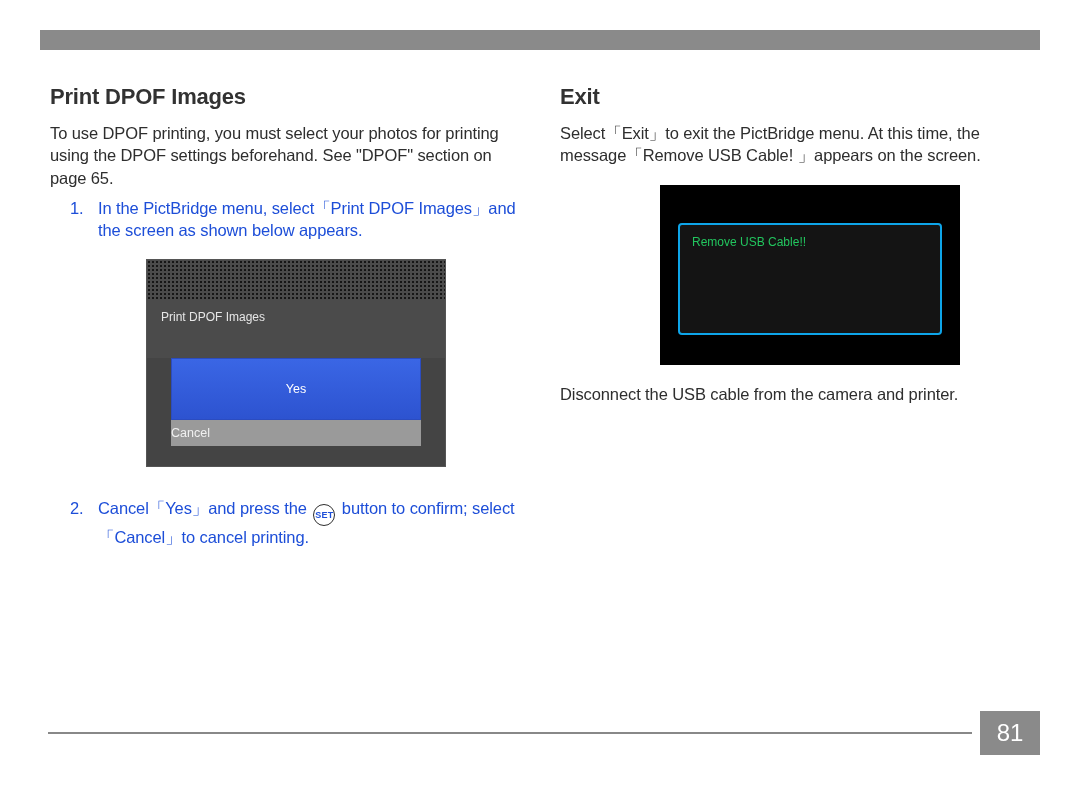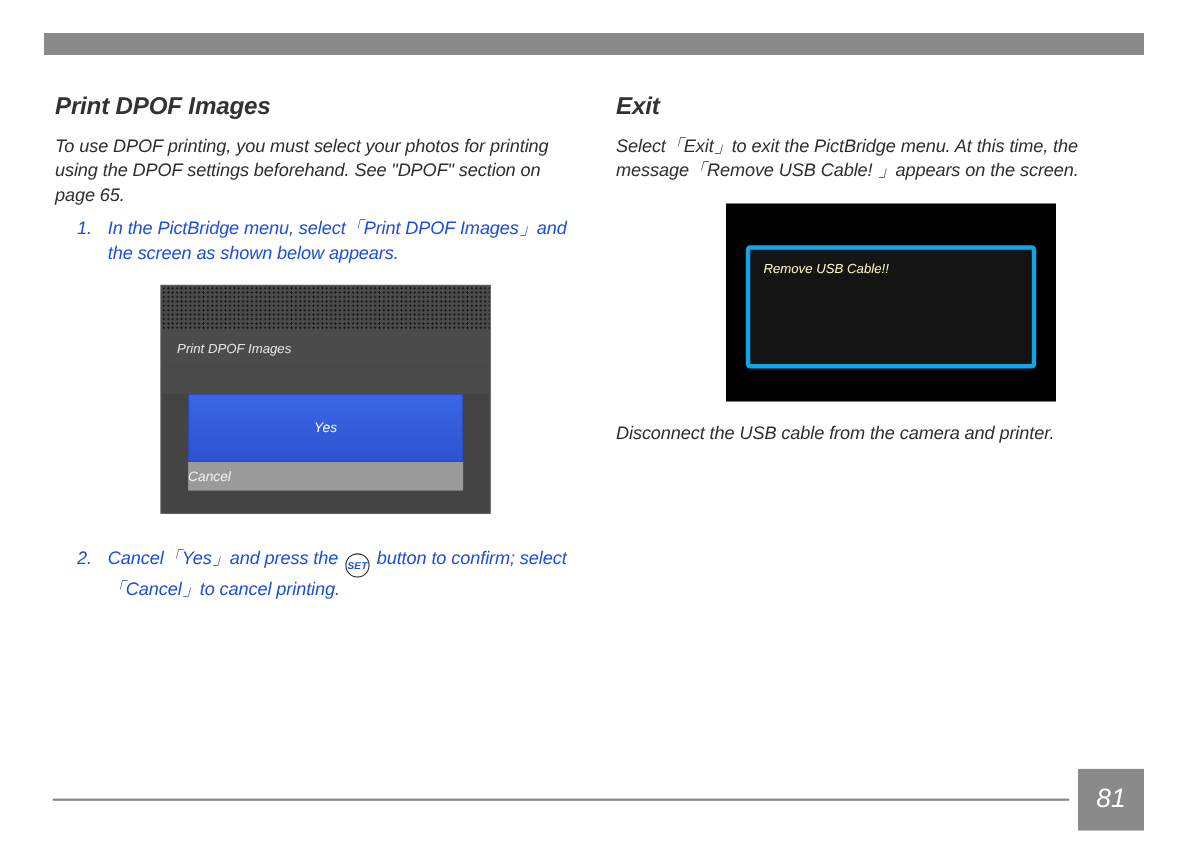--- a/index.html
+++ b/index.html
@@ -10,21 +10,20 @@
     height: 785px;
     position: relative;
     color: #2e2e2e;
   }
   .page {
     position: absolute;
     left: 40px;
     right: 40px;
     top: 30px;
     bottom: 30px;
-    font-style: italic;
   }
   .top-bar {
     height: 20px;
     background: #8a8a8a;
   }
   .content {
     display: flex;
     gap: 40px;
     padding: 34px 10px 0 10px;
   }
@@ -107,24 +106,24 @@
     margin: 18px auto 18px 100px;
     background: #000;
     position: relative;
   }
   .exit-inner {
     position: absolute;
     left: 18px;
     right: 18px;
     top: 38px;
     bottom: 30px;
-    border: 4px solid #0ea5e9;
+    border: 2px solid #0ea5e9;
     border-radius: 4px;
     background: #141414;
-    color: #fef9c3;
+    color: #22c55e;
     font-size: 12px;
     padding: 10px 12px;
   }
   .set-icon {
     display: inline-flex;
     align-items: center;
     justify-content: center;
     width: 22px;
     height: 22px;
     border: 1.5px solid #2e2e2e;
@@ -143,21 +142,21 @@
     display:flex;
     align-items:center;
   }
   .footer-line {
     flex:1;
     height:1.5px;
     background:#888;
   }
   .page-number {
     width: 60px;
-    height: 56px;
+    height: 44px;
     background: #8a8a8a;
     color: #fff;
     font-size: 24px;
     display: flex;
     align-items: center;
     justify-content: center;
     margin-left: 8px;
   }
 </style>
 </head>

